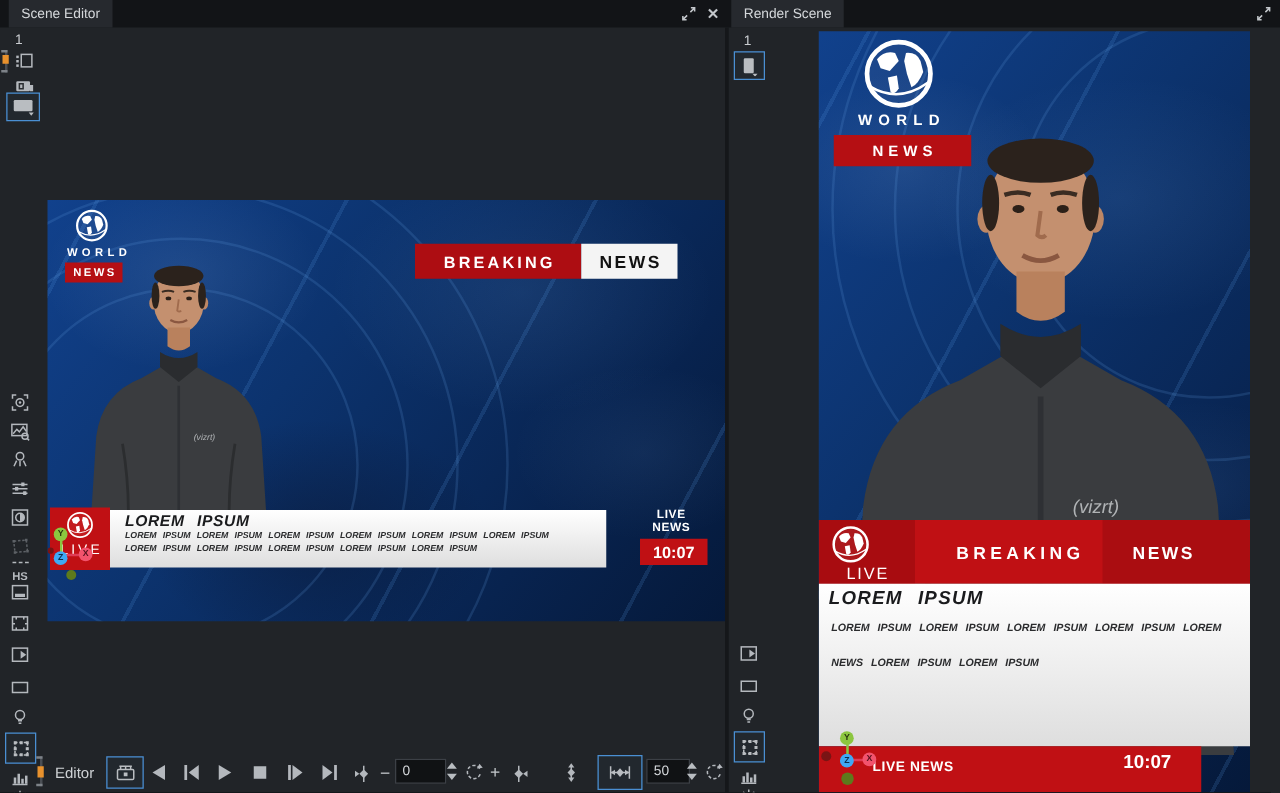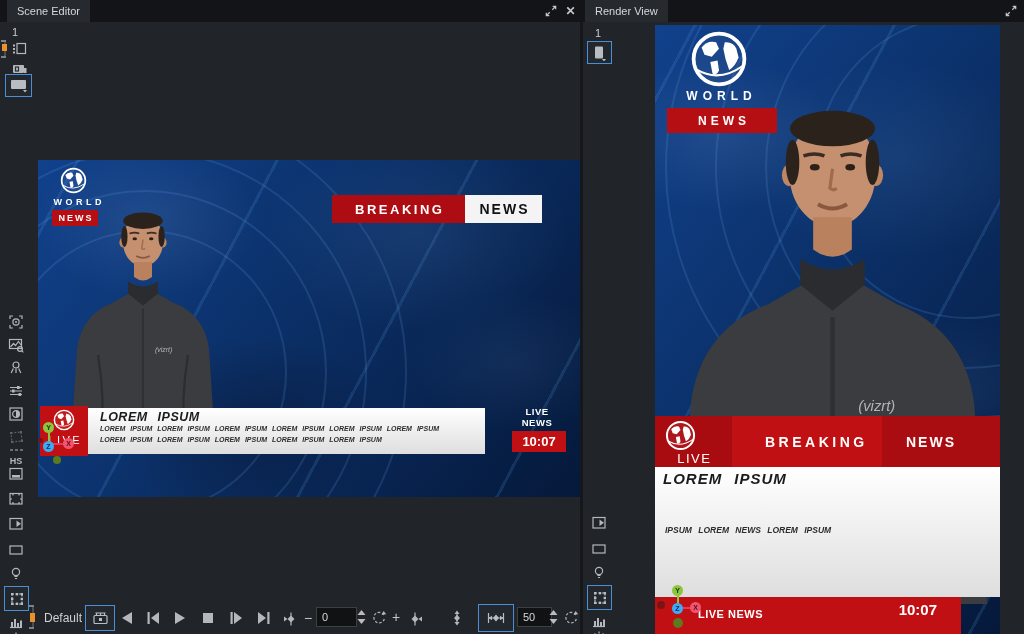--- a/index.html
+++ b/index.html
@@ -110,21 +110,21 @@
       <path d="M30,112 Q35,142 32,168" stroke="rgba(0,0,0,0.25)" stroke-width="1.5" fill="none"></path>
       <path d="M90,112 Q85,142 88,168" stroke="rgba(0,0,0,0.25)" stroke-width="1.5" fill="none"></path>
     </g>
   </defs>
 </svg>
 
 <div class="app">
 
   <div class="tabbar">
     <div class="tab tab-scene">Scene Editor</div>
-    <div class="tab tab-render">Render View</div>
+    <div class="tab tab-render">Render Scene</div>
     <div class="winbtn" style="left:543px">
       <svg width="12" height="12" viewBox="0 0 14 14">
         <path d="M8.5,5.5 L12.5,1.5 M9,1.5h3.5v3.5 M5.5,8.5 L1.5,12.5 M1.5,9v3.5H5"></path>
       </svg>
     </div>
     <div class="winbtn closex" style="left:563px">✕</div>
     <div class="winbtn" style="left:1003px">
       <svg width="12" height="12" viewBox="0 0 14 14">
         <path d="M8.5,5.5 L12.5,1.5 M9,1.5h3.5v3.5 M5.5,8.5 L1.5,12.5 M1.5,9v3.5H5"></path>
       </svg>
@@ -315,21 +315,21 @@
     <div class="giz-badge giz-x" style="left:25px;top:278px">X</div>
     <div class="giz-dot" style="left:15px;top:296px;width:8px;height:8px;background:#5d7a1c"></div>
   </div>
 
   <div class="vslider" style="left:29px;top:605px;height:24px">
     <div class="trk"></div>
       <div class="cap" style="top:0"></div>
       <div class="cap" style="bottom:0"></div>
     <div class="seg" style="top:8px;height:9px"></div>
   </div>
-  <div class="toolbar-label" style="left:44px;top:611px">Default</div>
+  <div class="toolbar-label" style="left:44px;top:611px">Editor</div>
 
   <div class="selbox" style="left:85px;top:605px;width:28px;height:24px">
     <svg width="17" height="16" viewBox="0 0 17 16">
       <rect x="2" y="5.5" width="13" height="8" rx="1"></rect>
       <path d="M4.5,5.5V3 M8.5,5.5V3 M12.5,5.5V3 M3.5,3h10"></path>
       <rect class="f" x="7" y="8" width="3" height="3"></rect>
     </svg>
   </div>
 
   <div class="ibtn" style="left:117px;top:608px">
@@ -506,21 +506,22 @@
             <use href="#globeSym"></use>
           </svg>
         <div style="position:absolute;left:0;top:35px;width:77px;text-align:center;color:#fff;font-size:13px;font-weight:300;letter-spacing:1.5px;text-indent:1.5px">LIVE</div>
       </div>
       <div class="bc-text" style="left:110px;top:18px;font-size:14px;letter-spacing:3.5px">BREAKING</div>
       <div class="bc-text" style="left:251px;top:18px;font-size:14px;letter-spacing:2px">NEWS</div>
     </div>
 
     <div class="l3-panel" style="left:0;top:442px;width:345px;height:130px">
       <div class="l3-title" style="left:8px;top:3px;font-size:15px;word-spacing:7px;letter-spacing:1px">LOREM IPSUM</div>
-      <div class="l3-line" style="left:10px;top:58px;font-size:8.5px;word-spacing:4px">IPSUM LOREM NEWS LOREM IPSUM</div>
+      <div class="l3-line" style="left:10px;top:30px;font-size:8.5px;word-spacing:4px">LOREM IPSUM LOREM IPSUM LOREM IPSUM LOREM IPSUM LOREM</div>
+      <div class="l3-line" style="left:10px;top:58px;font-size:8.5px;word-spacing:4px">NEWS LOREM IPSUM LOREM IPSUM</div>
     </div>
 
     <div style="position:absolute;left:0;top:572px;width:306px;height:37px;background:#c01014">
       <div class="bc-text" style="left:43px;top:11px;font-size:11px;letter-spacing:0.5px">LIVE NEWS</div>
       <div class="bc-text" style="right:24px;top:4px;font-size:15px">10:07</div>
     </div>
 
     <div class="giz-dot" style="left:2px;top:576px;width:8px;height:8px;background:#7a1414"></div>
     <div class="giz-line" style="left:22px;top:565px;width:2px;height:20px;background:#8cc63f"></div>
     <div class="giz-line" style="left:25px;top:582px;width:18px;height:2px;background:#e03b55"></div>

